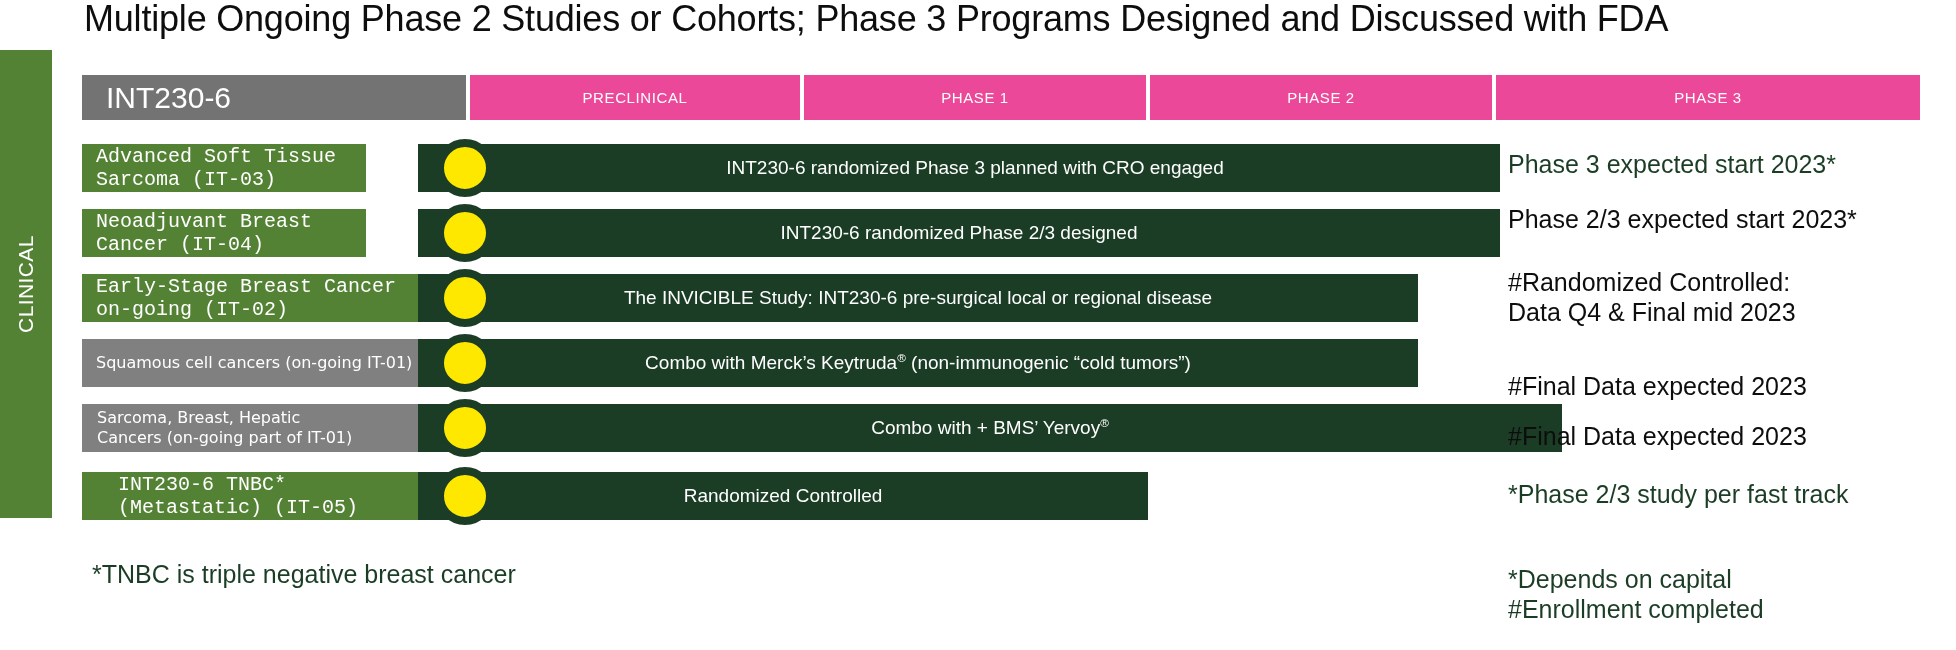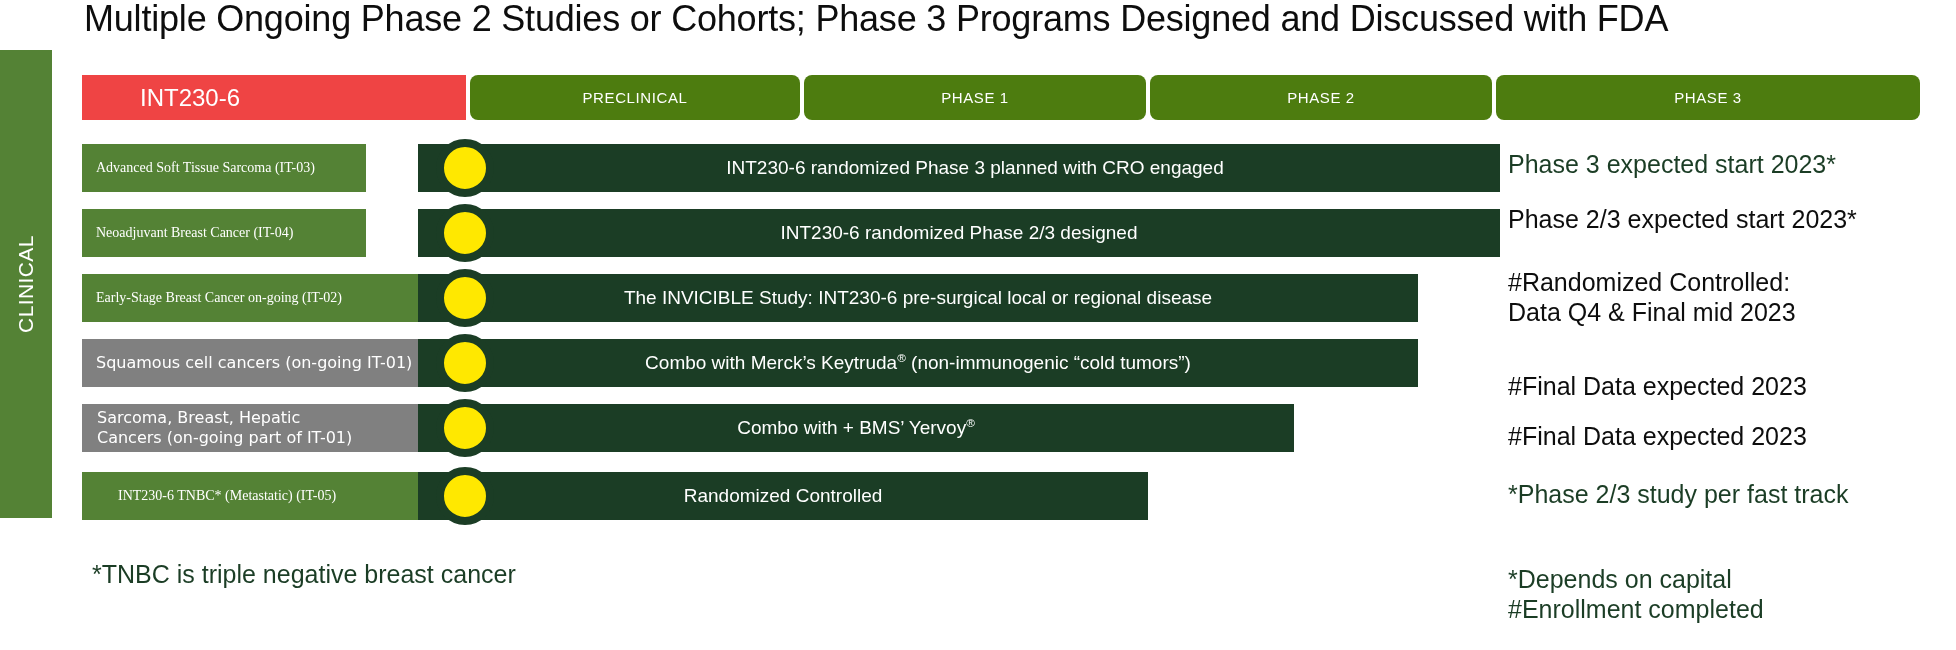--- a/index.html
+++ b/index.html
@@ -60,31 +60,30 @@
     position: absolute;
     top: 75px;
     height: 45px;
     display: flex;
     align-items: center;
     justify-content: center;
     color: #ffffff;
     box-sizing: border-box;
   }
   .phase-header.brand {
-    background: #ef4444;
+    background: #737373;
     justify-content: flex-start;
-    padding-left: 58px;
-    font-size: 24px;
+    padding-left: 24px;
+    font-size: 30px;
     letter-spacing: 0px;
   }
   .phase-header.gray {
-    background: #4d7c0f;
+    background: #ec4899;
     font-size: 15px;
     letter-spacing: 0.6px;
-    border-radius: 8px;
   }
 
   
   .row {
     position: absolute;
     left: 0;
     width: 100%;
     height: 48px;
   }
   .row-label {
@@ -96,22 +95,22 @@
     display: flex;
     flex-direction: column;
     justify-content: center;
     padding-left: 14px;
     color: #ffffff;
     overflow: hidden;
   }
   .row-label.green { background: #548235; }
   .row-label.gray  { background: #808080; }
   .row-label.single {
-    font-size: 14px;
-    font-family: Liberation Serif, serif;
+    font-size: 20px;
+    font-family: Liberation Mono, monospace;
   }
   .row-label.double {
     font-size: 16px;
     line-height: 1.22;
     font-family: "DejaVu Sans", sans-serif;
   }
   .row-label.double .lbl-line { display: block; }
 
   .row-bar {
     position: absolute;
@@ -230,21 +229,21 @@
       <div class="row-bar" style="left: 418px; width: 1000px;">
         <span class="bar-text">Combo with Merck’s Keytruda<sup>®</sup> (non-immunogenic “cold tumors”)</span>
       </div>
       <div class="marker" style="left: 436px;"></div>
     </div>
     <div class="row" style="top: 404px;">
       <div class="row-label gray double" style="width: 348px; padding-left: 15px;">
         <span class="lbl-line">Sarcoma, Breast, Hepatic</span>
         <span class="lbl-line">Cancers  (on-going part of IT-01)</span>
       </div>
-      <div class="row-bar" style="left: 418px; width: 876px;">
+      <div class="row-bar" style="left: 418px; width: 1144px;">
         <span class="bar-text">Combo with + BMS’ Yervoy<sup>®</sup></span>
       </div>
       <div class="marker" style="left: 436px;"></div>
     </div>
     <div class="row" style="top: 472px;">
       <div class="row-label green single" style="width: 348px; padding-left: 36px;">
         <span class="lbl-line">INT230-6 TNBC* (Metastatic) (IT-05)</span>
       </div>
       <div class="row-bar" style="left: 418px; width: 730px;">
         <span class="bar-text">Randomized Controlled</span>

